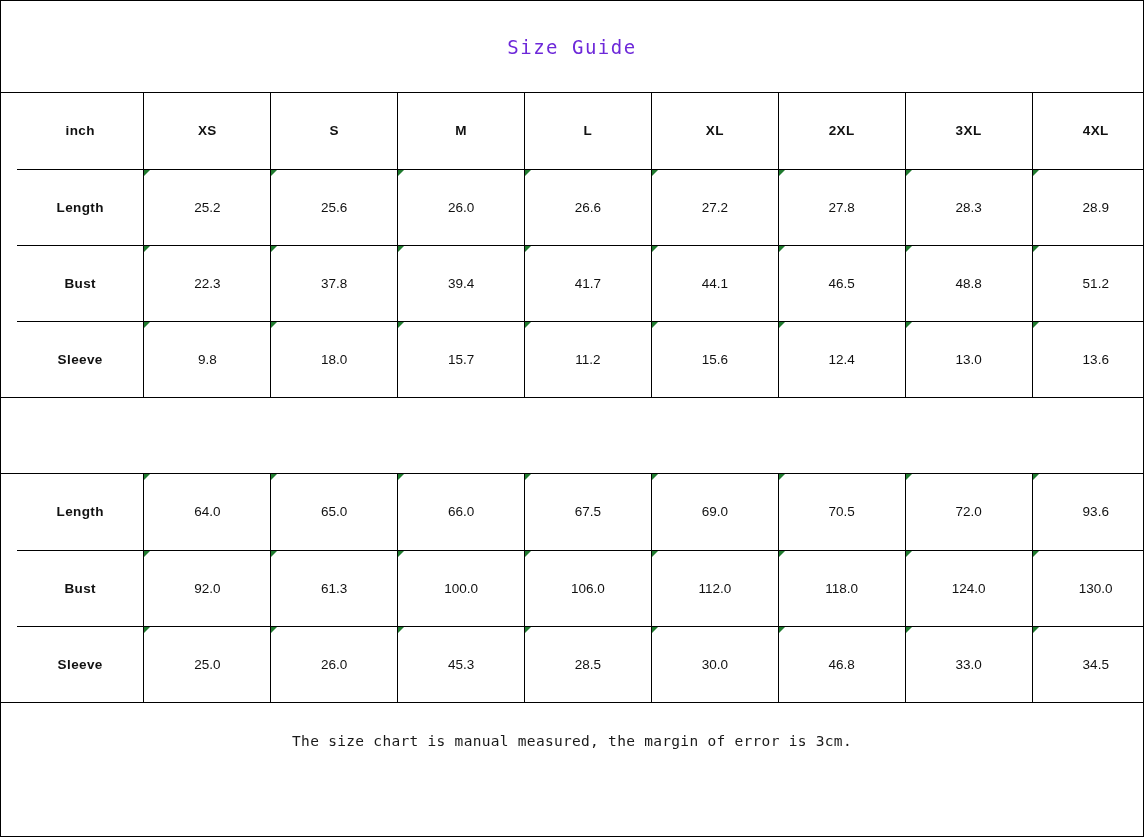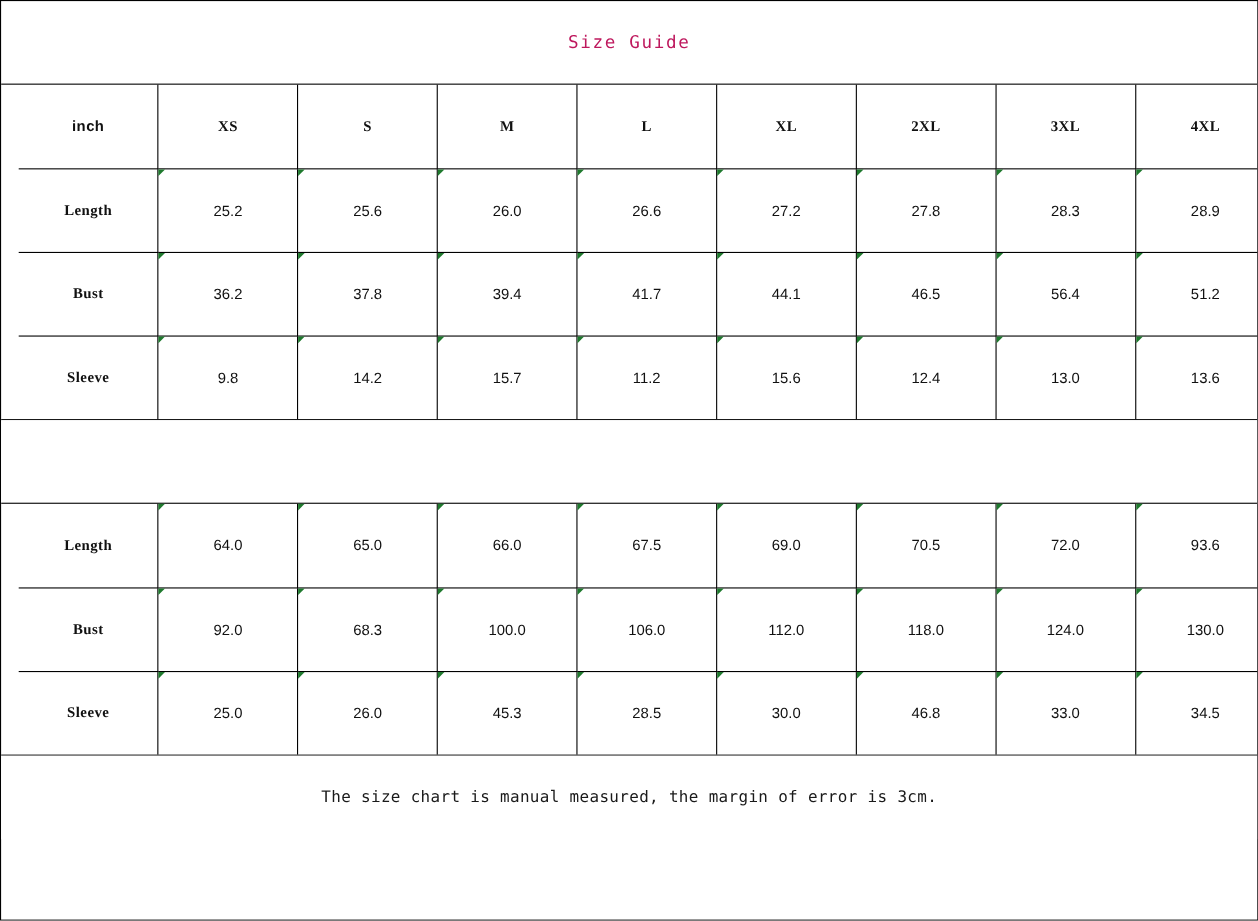--- a/index.html
+++ b/index.html
@@ -13,28 +13,28 @@
   .page {
     position: relative;
     width: 1144px;
     height: 837px;
     box-sizing: border-box;
     border: 1px solid #000000;
     background: #ffffff;
     overflow: hidden;
   }
   .title {
-    height: 76px;
+    height: 92px;
     display: flex;
     align-items: center;
     justify-content: center;
     font-family: "DejaVu Sans Mono", monospace;
-    font-size: 16px;
+    font-size: 19px;
     letter-spacing: 1.5px;
-    color: #be185d;
+    color: #6d28d9;
     border-bottom: 1px solid #000000;
     box-sizing: border-box;
   }
   table.size-table {
     width: 100%;
     border-collapse: collapse;
     table-layout: fixed;
     margin-left: 16px;
   }
   table.size-table td {
@@ -53,21 +53,20 @@
   table.size-table td:last-child {
     border-right: none;
   }
   table.size-table tr:last-child td {
     border-bottom: none;
   }
   table.size-table td.rowhead,
   table.size-table td.colhead {
     font-weight: bold;
     letter-spacing: 0.4px;
-    font-family: Liberation Serif, serif;
   }
   table.size-table td.unit {
     font-weight: bold;
     letter-spacing: 0.4px;
   }
   
   td.marked::before {
     content: "";
     position: absolute;
     top: 0;
@@ -126,33 +125,33 @@
         <td class="marked">25.6</td>
         <td class="marked">26.0</td>
         <td class="marked">26.6</td>
         <td class="marked">27.2</td>
         <td class="marked">27.8</td>
         <td class="marked">28.3</td>
         <td class="marked">28.9</td>
       </tr>
       <tr>
         <td class="rowhead">Bust</td>
-        <td class="marked">36.2</td>
+        <td class="marked">22.3</td>
         <td class="marked">37.8</td>
         <td class="marked">39.4</td>
         <td class="marked">41.7</td>
         <td class="marked">44.1</td>
         <td class="marked">46.5</td>
-        <td class="marked">56.4</td>
+        <td class="marked">48.8</td>
         <td class="marked">51.2</td>
       </tr>
       <tr>
         <td class="rowhead">Sleeve</td>
         <td class="marked">9.8</td>
-        <td class="marked">14.2</td>
+        <td class="marked">18.0</td>
         <td class="marked">15.7</td>
         <td class="marked">11.2</td>
         <td class="marked">15.6</td>
         <td class="marked">12.4</td>
         <td class="marked">13.0</td>
         <td class="marked">13.6</td>
       </tr>
     </tbody>
   </table>
 
@@ -168,21 +167,21 @@
         <td class="marked">66.0</td>
         <td class="marked">67.5</td>
         <td class="marked">69.0</td>
         <td class="marked">70.5</td>
         <td class="marked">72.0</td>
         <td class="marked">93.6</td>
       </tr>
       <tr>
         <td class="rowhead">Bust</td>
         <td class="marked">92.0</td>
-        <td class="marked">68.3</td>
+        <td class="marked">61.3</td>
         <td class="marked">100.0</td>
         <td class="marked">106.0</td>
         <td class="marked">112.0</td>
         <td class="marked">118.0</td>
         <td class="marked">124.0</td>
         <td class="marked">130.0</td>
       </tr>
       <tr>
         <td class="rowhead">Sleeve</td>
         <td class="marked">25.0</td>

